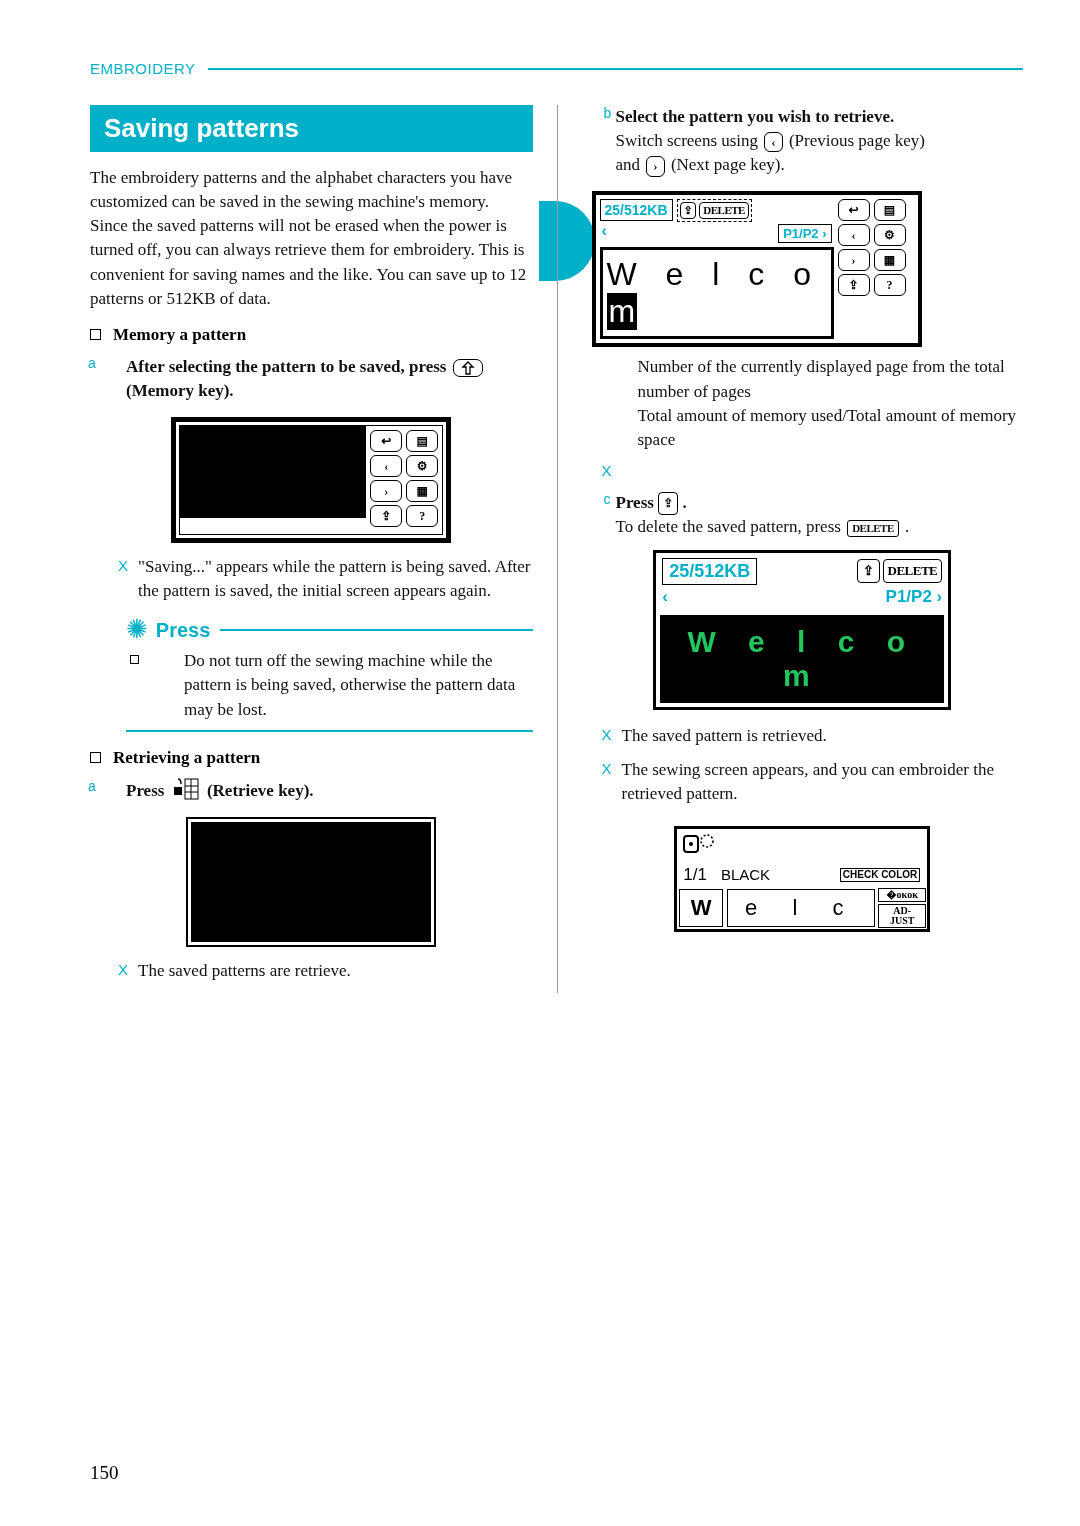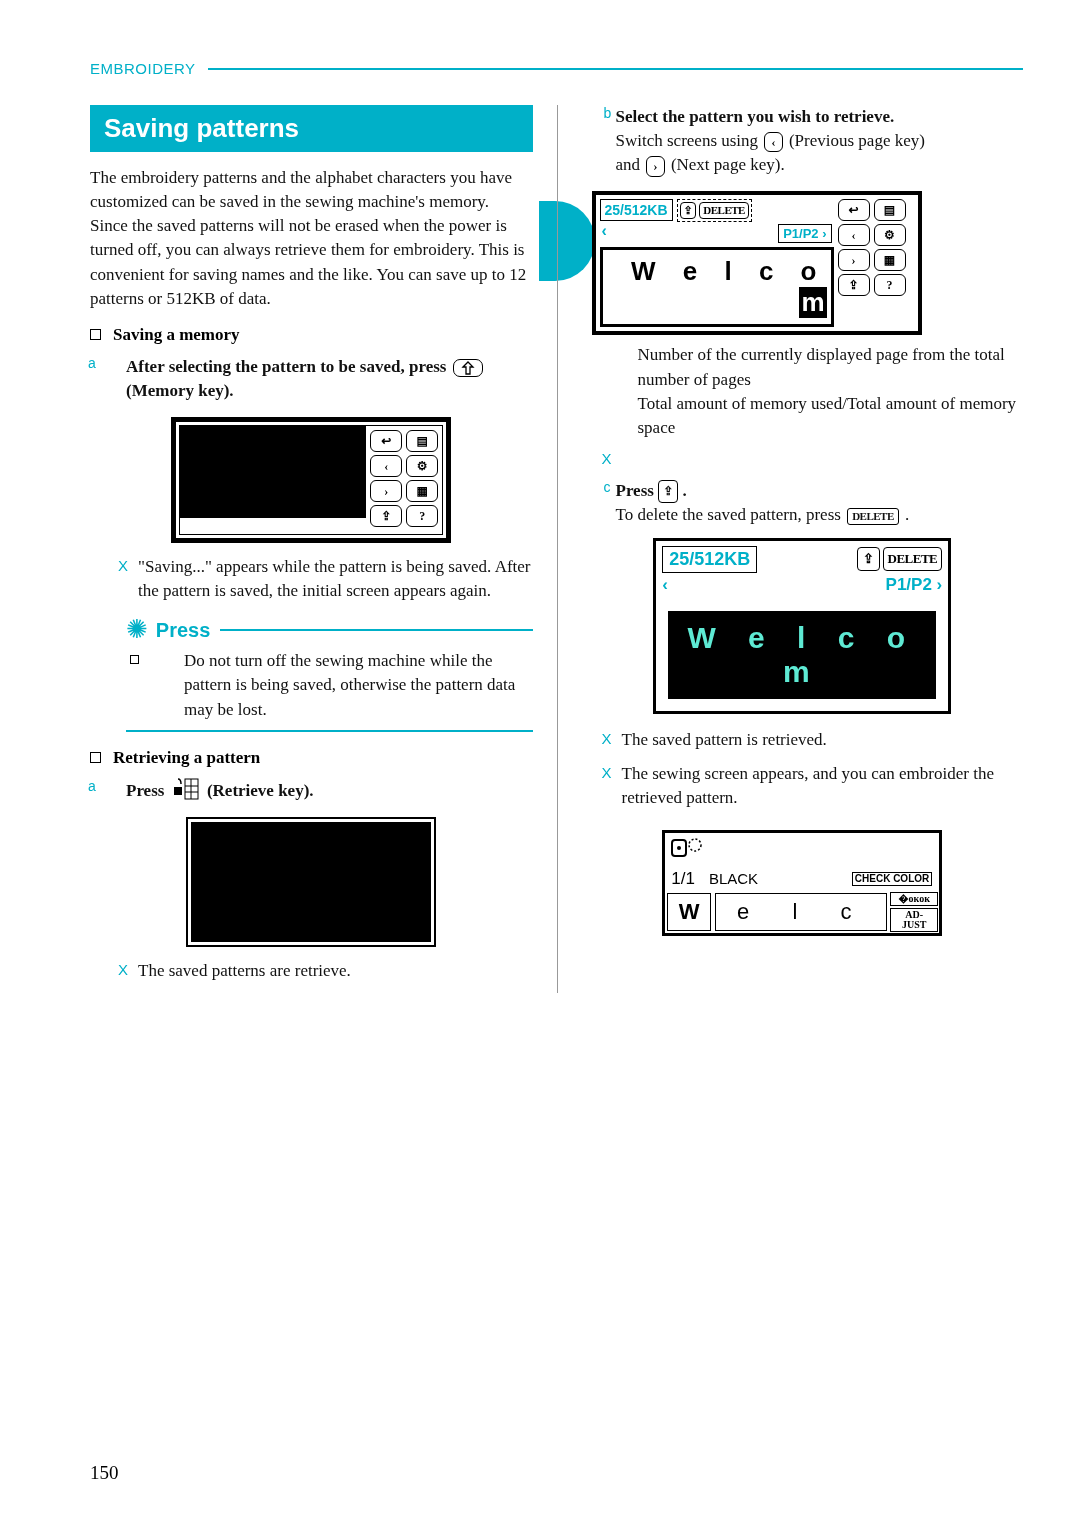--- a/index.html
+++ b/index.html
@@ -59,35 +59,35 @@
   .black-box { border:2px solid #000; margin: 6px auto 12px auto; background:#fff; }
   .bb-inner { border:1px solid #000; margin:3px; height:120px; background:#000; }
 
   
   .screen-r1 { border:4px solid #000; margin: 14px 0 8px 10px; width: 330px; }
   .screen-r1 .inner { padding:4px; }
   .memcell { border:1.5px solid #000; padding:2px 4px; color:#00b0c8; font-size:14px; font-family:Arial,sans-serif; font-weight:bold; display:inline-block; }
   .dashed-box { border:1.5px dashed #000; padding:2px; display:flex; gap:3px; }
   .del-btn { border:1.5px solid #000; border-radius:4px; padding:1px 3px; font-size:11px; font-weight:bold; letter-spacing:-0.5px; }
   .pgcell { border:1.5px solid #000; padding:1px 4px; color:#00b0c8; font-size:13px; font-family:Arial,sans-serif; font-weight:bold; margin-top:2px; display:inline-block; float:right; }
-  .welcom-row { border:3px solid #000; margin-top:4px; padding: 6px 4px; font-family:Arial,sans-serif; font-size:26px; font-weight:bold; letter-spacing: 10px; text-align:right; }
+  .welcom-row { border:3px solid #000; margin-top:4px; padding: 6px 4px; font-family:Arial,sans-serif; font-size:32px; font-weight:normal; letter-spacing: 10px; text-align:left; }
   .welcom-row .inv { background:#000; color:#fff; display:inline-block; padding:0 2px; letter-spacing:0; }
   .right-btn-col { width: 76px; }
   .right-btn-col .row { display:flex; gap:4px; margin-bottom:3px; }
 
   .legend { margin: 8px 0 8px 56px; font-size:15px; line-height:1.35; }
 
   .screen-r2 { border:3px solid #000; margin: 10px auto 14px auto; width: 298px; }
   .screen-r2 .toprow { display:flex; justify-content:space-between; padding:5px 6px 2px 6px; align-items:center; }
   .screen-r2 .mem2 { color:#00b0c8; font-weight:bold; font-size:18px; border:1.5px solid #000; padding:2px 6px; font-family:Arial,sans-serif; }
   .screen-r2 .delgrp { display:flex; gap:3px; }
   .screen-r2 .midrow { display:flex; justify-content:space-between; padding:0 6px 4px 6px; color:#00b0c8; font-weight:bold; font-family:Arial,sans-serif; font-size:17px; }
-  .screen-r2 .wrow { background:#000; color:#5eead4; font-family:Arial,sans-serif; font-size:30px; font-weight:bold; letter-spacing:12px; text-align:center; padding:10px 0; margin:12px; }
-
-  .screen-r3 { border:3px solid #000; margin: 20px auto 0 auto; width: 280px; }
+  .screen-r2 .wrow { background:#000; color:#22c55e; font-family:Arial,sans-serif; font-size:30px; font-weight:bold; letter-spacing:12px; text-align:center; padding:10px 0; margin:4px; }
+
+  .screen-r3 { border:3px solid #000; margin: 20px auto 0 auto; width: 256px; }
   .screen-r3 .r3a { display:flex; justify-content:space-between; padding:4px 6px; }
   .screen-r3 .r3b { display:flex; align-items:center; padding:2px 6px; font-size:15px; font-family:Arial,sans-serif; gap:14px; }
   .screen-r3 .r3b .count { font-size:17px; }
   .screen-r3 .r3c { display:flex; align-items:stretch; }
   .boxcell { border:1.5px solid #000; margin:2px; padding:4px 6px; font-size:22px; font-family:Arial,sans-serif; display:flex; align-items:center; justify-content:center; }
   .side-stack { display:flex; flex-direction:column; }
   .side-stack .sbtn { border:1.5px solid #000; font-size:10px; font-weight:bold; text-align:center; padding:1px 2px; margin:1px; line-height:1; }
 
   .pageno { position:absolute; bottom: 42px; left: 90px; font-size:19px; }
 
@@ -114,21 +114,21 @@
     <div class="col col-left left-col-wrap">
       <div class="tab-curve"></div>
 
       <div class="title-bar">Saving patterns</div>
 
       <p class="intro" style="white-space:pre-line;">The embroidery patterns and the alphabet characters you have customized can be saved in the sewing machine's memory.
 Since the saved patterns will not be erased when the power is turned off, you can always retrieve them for embroidery. This is convenient for saving names and the like. You can save up to 12 patterns or 512KB of data.</p>
 
       <div class="sub-h">
         <span class="sq"></span>
-        <span class="txt">Saving a memory</span>
+        <span class="txt">Memory a pattern</span>
       </div>
 
       <div class="step-block">
         <span class="step-marker">a</span>
         <p class="step-title">
           <span>After selecting the pattern to be saved, press</span>
           <span class="keybox">
             <svg width="16" height="14" viewBox="0 0 16 14">
                 <path d="M3 6 L8 1 L13 6 L10 6 L10 13 L6 13 L6 6 Z" fill="none" stroke="#000" stroke-width="1.3"></path>
               </svg>

